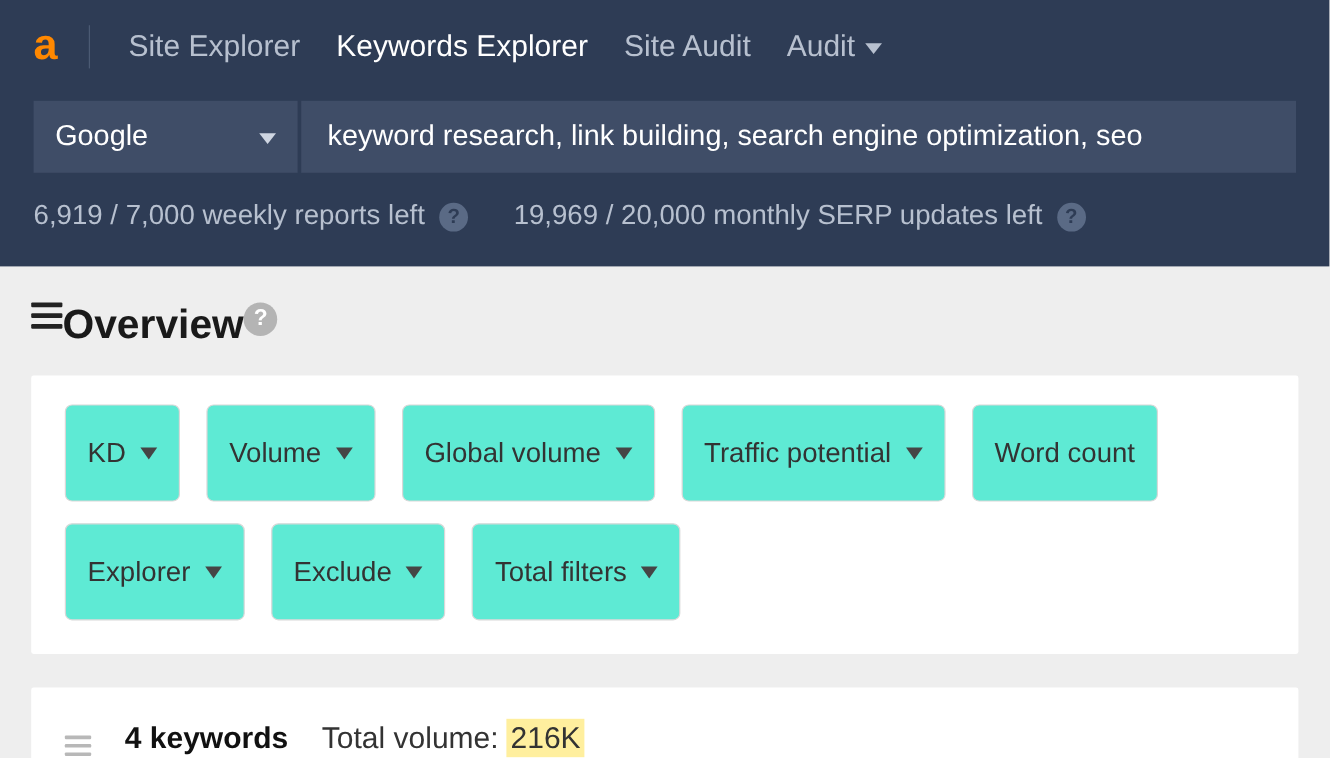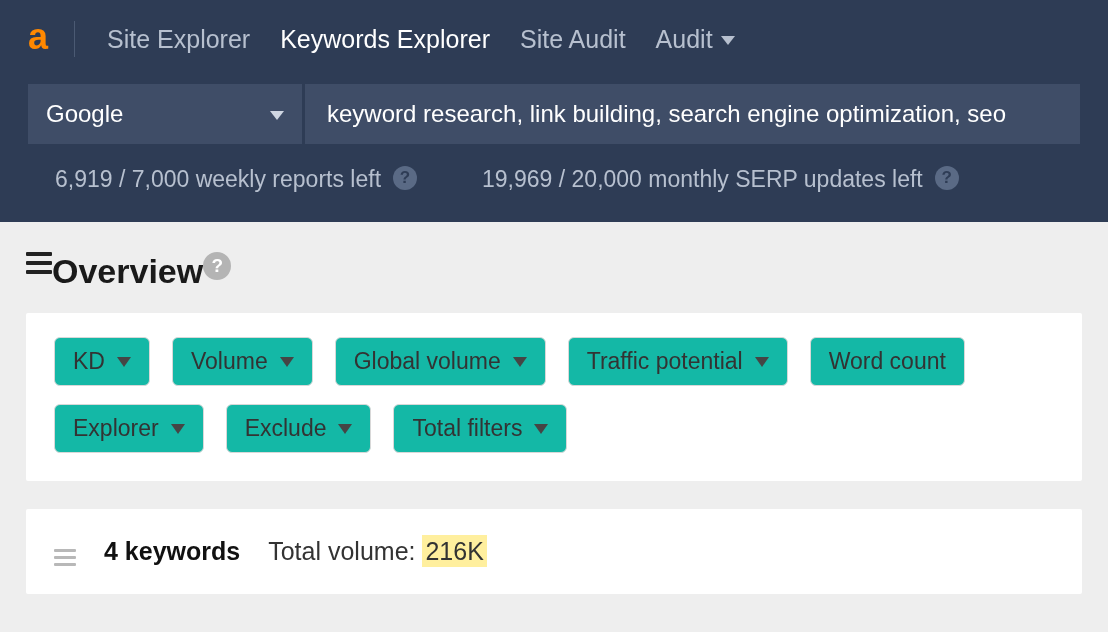--- a/index.html
+++ b/index.html
@@ -56,21 +56,21 @@
       height: 60px;
       margin-top: 6px;
       gap: 3px;
     }
     .se-select {
       background: #3f4d67;
       color: #fff;
       display: flex;
       align-items: center;
       padding: 0 18px;
-      width: 274px;
+      width: 220px;
       font-size: 24px;
       justify-content: space-between;
       cursor: pointer;
     }
     .se-select .caret-down { border-top-color: #cfd6e2; }
     .kw-input {
       flex: 1;
       background: #3f4d67;
       color: #fff;
       font-size: 24px;
@@ -81,21 +81,21 @@
       overflow: hidden;
     }
     .usage-row {
       display: flex;
       align-items: center;
       gap: 38px;
       margin-top: 22px;
       color: #b7c0cf;
       font-size: 23px;
     }
-    .usage-item { display: flex; align-items: flex-start; gap: 12px; white-space: nowrap; margin-left: 27px; }
+    .usage-item { display: flex; align-items: flex-end; gap: 12px; white-space: nowrap; }
     .help-circle {
       width: 24px; height: 24px; border-radius: 50%;
       background: #5a6a85;
       color: #2e3c55;
       font-weight: 700;
       font-size: 17px;
       display: inline-flex;
       align-items: center; justify-content: center;
       cursor: pointer;
     }
@@ -119,24 +119,24 @@
       background: #ffffff;
       margin: 0 26px;
       padding: 24px 28px 28px;
       border-radius: 2px;
     }
     .filters { display: flex; flex-wrap: wrap; gap: 18px 22px; }
     .filter-btn {
       display: inline-flex; align-items: center; gap: 12px;
       border: 1.5px solid #d8d8d8;
       border-radius: 6px;
-      padding: 10px 18px;
+      padding: 26px 18px;
       font-size: 23px;
       color: #333;
-      background: #14b8a6;
+      background: #5eead4;
       cursor: pointer;
       white-space: nowrap;
     }
     .filter-btn .caret-dark {
       width: 0; height: 0;
       border-left: 7px solid transparent;
       border-right: 7px solid transparent;
       border-top: 10px solid #454545;
     }
     .result-panel {

